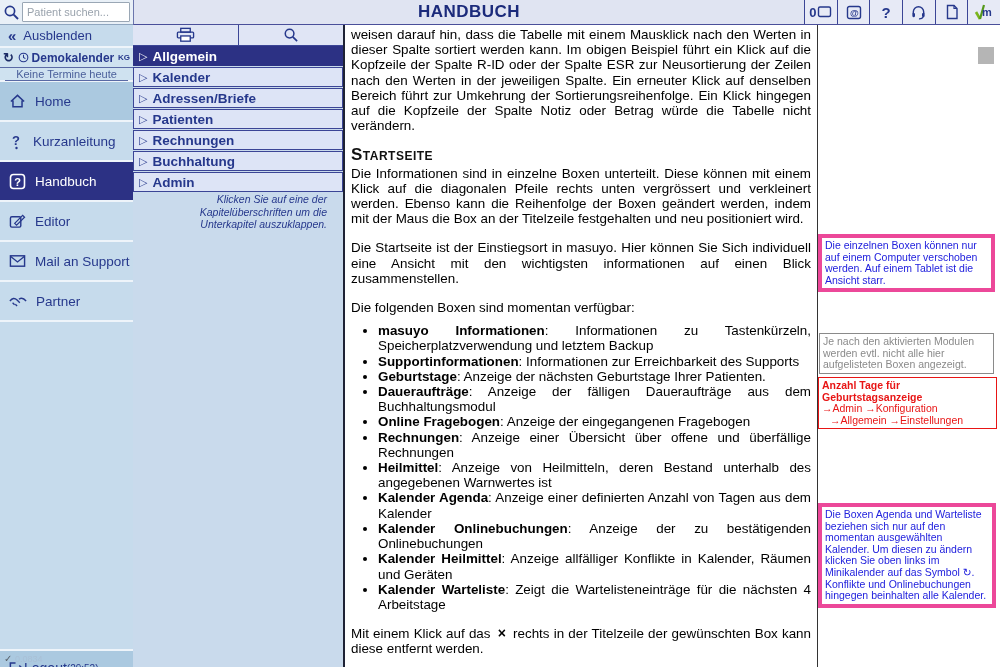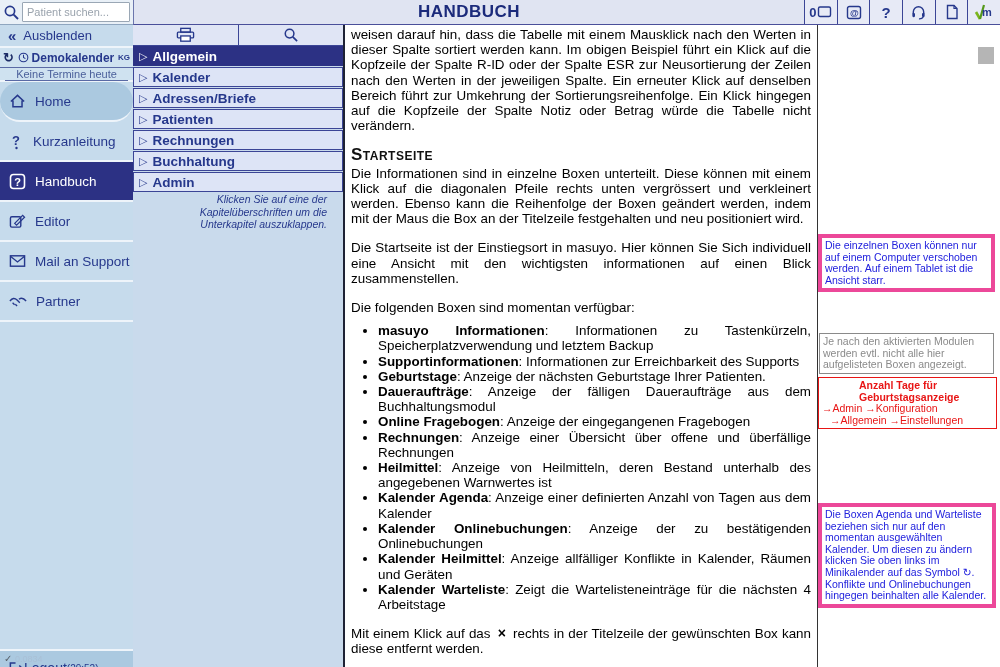--- a/index.html
+++ b/index.html
@@ -36,21 +36,21 @@
   .refresh-glyph { font-size:13px; font-weight:bold; color:#1c2c66; cursor:pointer; }
   #cal-name { flex:1; text-align:center; color:#26388c; font-weight:bold; font-size:12px;
     display:flex; align-items:center; justify-content:center; gap:3px; cursor:pointer; }
   #cal-kg { font-size:8px; color:#26388c; font-weight:bold; }
   #minical-sub { height:13px; text-align:center; font-size:11px; color:#4a5f9a;
     border-bottom:1px solid #5a6aa5; width:92%; margin:0 auto; }
   .side-item { height:40px; display:flex; align-items:center; gap:9px; padding-left:9px;
     color:#26388c; font-size:13.5px; background:#c6dbec; cursor:pointer;
     border-bottom:2px solid #eef4fa; }
   .side-item svg { flex:0 0 auto; }
-  .side-item.shade { background:#abc9e0;border-radius:20px; }
+  .side-item.shade { background:#abc9e0; }
   .side-item.active { background:#2c3184; color:#fff; }
   #logout-btn { position:absolute; left:0; top:588px; width:133px; height:38px;
     background:#abc9e0; display:flex; align-items:center; gap:0; padding-left:8px;
     color:#26388c; font-size:14px; cursor:pointer;
     border-top:2px solid #eef4fa; border-bottom:2px solid #eef4fa;margin-top:36px; }
   #logout-timer { font-size:10px; }
   #version-row { position:absolute; left:0; top:628px; width:133px; font-size:9px;
     color:#a9c0d6; padding-left:4px; }
   #version-row .chk { color:#57606a; font-size:10px; }
 
@@ -80,21 +80,21 @@
   #content li { text-align:justify; }
   .term { font-weight:bold; }
   #closing-p .xmark { font-weight:bold; font-size:14px; padding:0 3px; }
 
   
   .anno { position:absolute; font-size:10.5px; line-height:11.6px; padding:2px 3px;
     background:#fff; }
   .anno.blue { color:#2121dd; border:4px solid #ec4899; }
   .anno.gray { color:#8a8a8a; border:1px solid #8a8a8a; }
   .anno.red  { color:#e81515; border:1.5px solid #e81515; }
-  .anno .bold { font-weight:bold;margin-left:37px; }
+  .anno .bold { font-weight:bold; }
   .anno .ind { padding-left:8px; }
 
   #scroll-thumb { left:978px; top:47px; width:16px; height:17px; background:#b5b5b5;
     cursor:pointer; }
 </style>
 </head>
 <body>
 
 <div id="topbar" class="abs">
   <div id="search-area">

